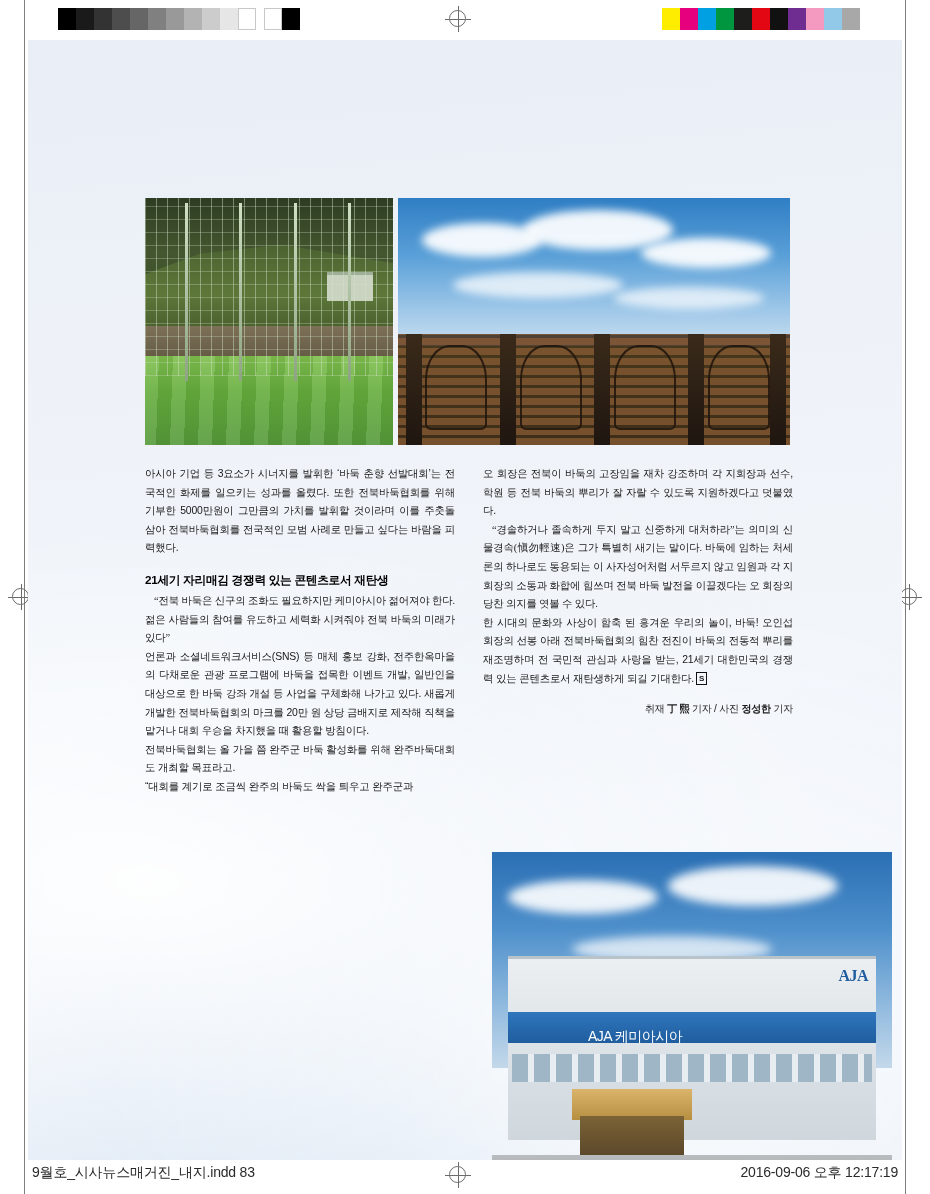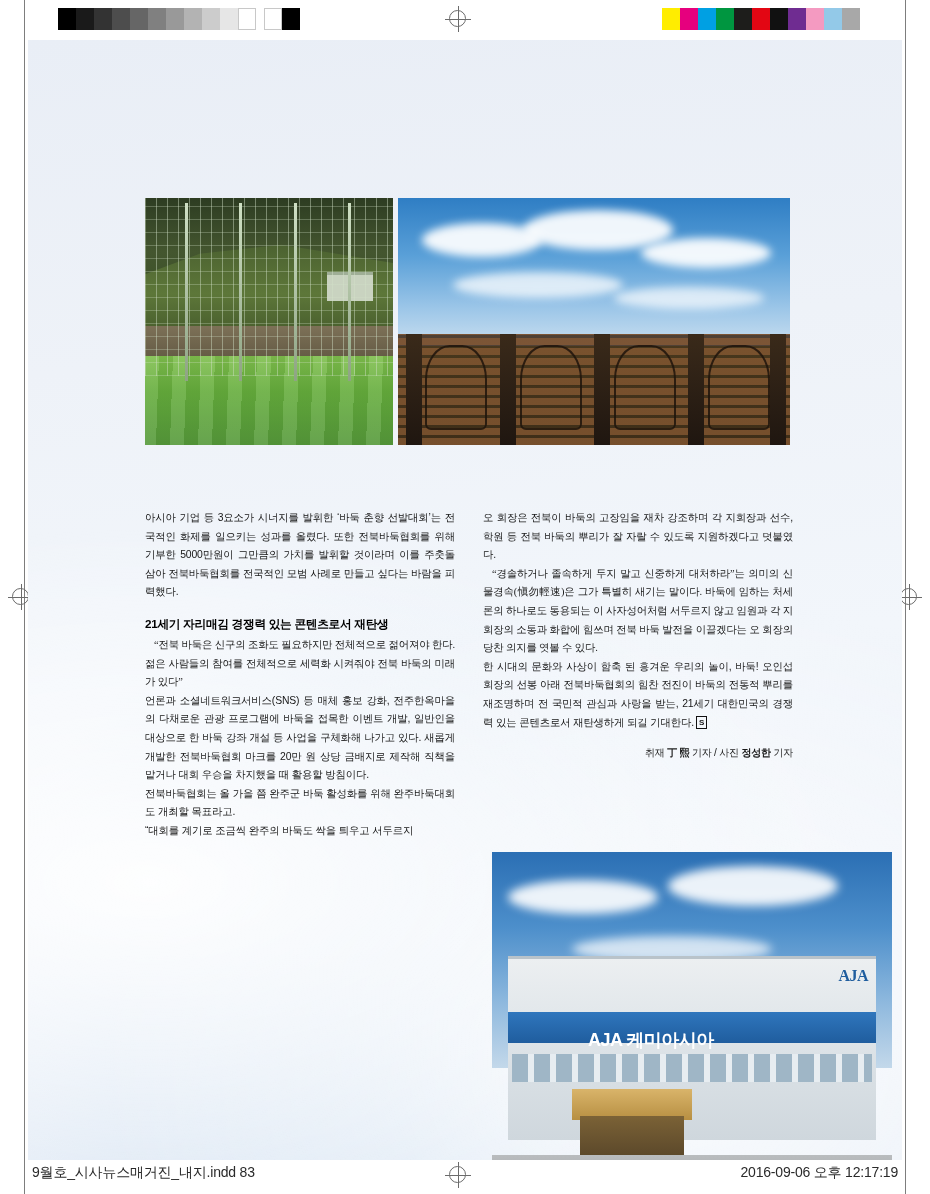--- a/index.html
+++ b/index.html
@@ -184,21 +184,20 @@
     border-radius: 40% 40% 6px 6px;
   }
 
   
   #article {
     position: absolute;
     left: 117px;
     top: 425px;
     width: 648px;
     color: #1a1a1a;
-    margin-top: 44px;
   }
   .cols {
     display: flex;
     gap: 28px;
   }
   .col { width: 310px; }
   .col p {
     margin: 0 0 0 0;
     font-size: 10.4px;
     line-height: 18.6px;
@@ -307,22 +306,22 @@
     font-size: 16px;
     font-weight: bold;
     color: #1f5d9e;
     font-family: "Liberation Serif", serif;
     letter-spacing: -0.5px;
   }
   .pb-sign {
     position: absolute;
     left: 24%;
     top: 50.5%;
-    font-size: 18px;
-    font-weight: bold;
+    font-size: 14px;
+    font-weight: normal;
     color: #ffffff;
     letter-spacing: -0.5px;
   }
 
   
   #slug-left, #slug-right {
     position: absolute;
     bottom: 12px;
     font-size: 14px;
     color: #2a2a2a;
@@ -435,24 +434,24 @@
     </div>
 
     <div id="article">
       <div class="cols">
 
         <div class="col">
           <p>아시아 기업 등 3요소가 시너지를 발휘한 ‘바둑 춘향 선발대회’는 전국적인 화제를 일으키는 성과를 올렸다. 또한 전북바둑협회를 위해 기부한 5000만원이 그만큼의 가치를 발휘할 것이라며 이를 주춧돌 삼아 전북바둑협회를 전국적인 모범 사례로 만들고 싶다는 바람을 피력했다.</p>
 
           <h2 class="subhead">21세기 자리매김 경쟁력 있는 콘텐츠로서 재탄생</h2>
 
-          <p class="indent">“전북 바둑은 신구의 조화도 필요하지만 전체적으로 젊어져야 한다. 젊은 사람들의 참여를 전체적으로 세력화 시켜줘야 전북 바둑의 미래가 있다”</p>
-          <p>언론과 소셜네트워크서비스(SNS) 등 매체 홍보 강화, 전주한옥마을의 다채로운 관광 프로그램에 바둑을 접목한 이벤트 개발, 일반인을 대상으로 한 바둑 강좌 개설 등 사업을 구체화해 나가고 있다. 새롭게 개발한 전북바둑협회 마크를 20만 원 상당 금배지로 제작해 직책을 맡거나 대회 우승을 차지했을 때 활용할 방침이다.</p>
+          <p class="indent">“전북 바둑은 신구의 조화도 필요하지만 케미아시아 젊어져야 한다. 젊은 사람들의 참여를 유도하고 세력화 시켜줘야 전북 바둑의 미래가 있다”</p>
+          <p>언론과 소셜네트워크서비스(SNS) 등 매체 홍보 강화, 전주한옥마을의 다채로운 관광 프로그램에 바둑을 접목한 이벤트 개발, 일반인을 대상으로 한 바둑 강좌 개설 등 사업을 구체화해 나가고 있다. 새롭게 개발한 전북바둑협회의 마크를 20만 원 상당 금배지로 제작해 직책을 맡거나 대회 우승을 차지했을 때 활용할 방침이다.</p>
           <p>전북바둑협회는 올 가을 쯤 완주군 바둑 활성화를 위해 완주바둑대회도 개최할 목표라고.</p>
-          <p>“대회를 계기로 조금씩 완주의 바둑도 싹을 틔우고 서두르지</p>
+          <p>“대회를 계기로 조금씩 완주의 바둑도 싹을 틔우고 완주군과</p>
         </div>
 
         <div class="col">
           <p>오 회장은 전북이 바둑의 고장임을 재차 강조하며 각 지회장과 선수, 학원 등 전북 바둑의 뿌리가 잘 자랄 수 있도록 지원하겠다고 덧붙였다.</p>
           <p class="indent">“경솔하거나 졸속하게 두지 말고 신중하게 대처하라”는 의미의 신물경속(愼勿輕速)은 그가 특별히 새기는 말이다. 바둑에 임하는 처세론의 하나로도 통용되는 이 사자성어처럼 서두르지 않고 임원과 각 지회장의 소통과 화합에 힘쓰며 전북 바둑 발전을 이끌겠다는 오 회장의 당찬 의지를 엿볼 수 있다.</p>
           <p><span>한 시대의 문화와 사상이 함축 된 흥겨운 우리의 놀이, 바둑! 오인섭 회장의 선봉 아래 전북바둑협회의 힘찬 전진이 바둑의 전통적 뿌리를 재조명하며 전 국민적 관심과 사랑을 받는, 21세기 대한민국의 경쟁력 있는 콘텐츠로서 재탄생하게 되길 기대한다.</span><span class="endmark">S</span></p>
 
           <div class="byline">
             <span>취재 </span><b>丁 熙</b><span> 기자 / 사진 </span><b>정성한</b><span> 기자</span>
           </div>

